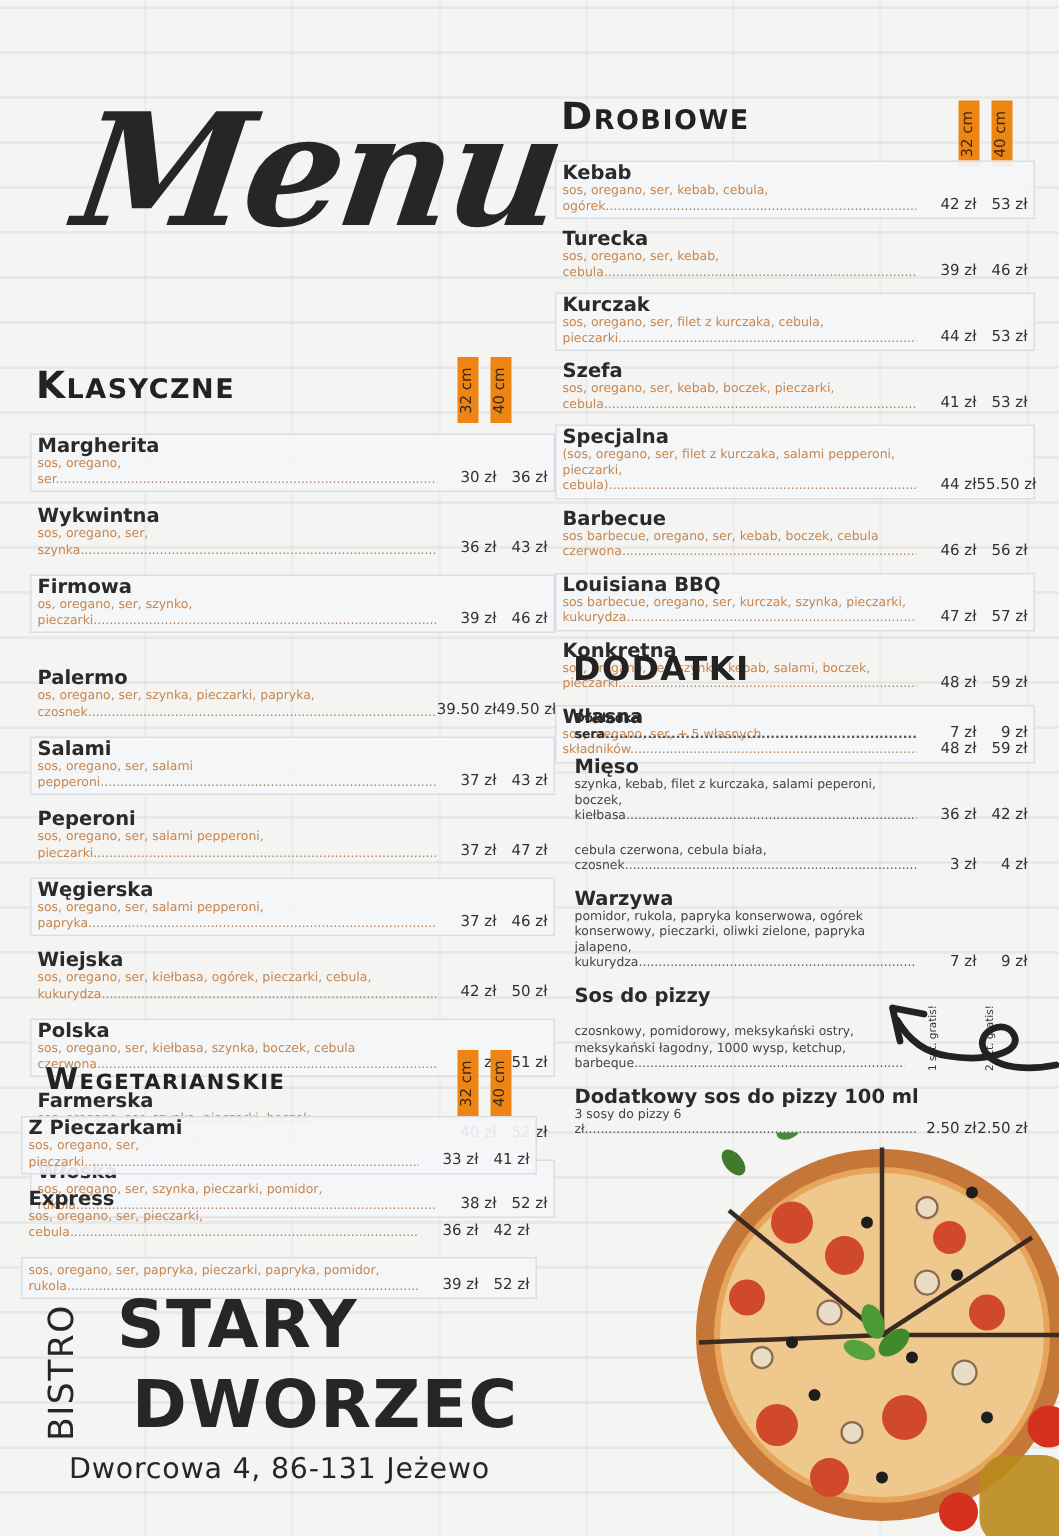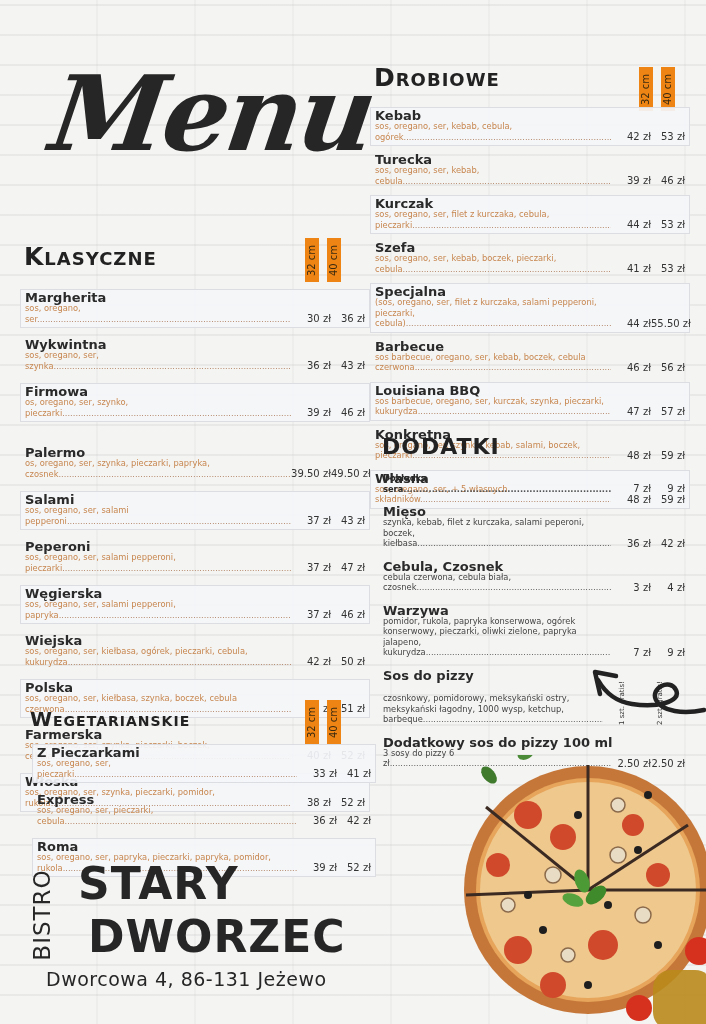--- a/index.html
+++ b/index.html
@@ -190,39 +190,38 @@
 
 <div class="abs section-title" style="left:30px; top:709px; font-size:20px;">Wegetarianskie</div>
 <div class="abs size-badges" style="left:305px; top:700px;">
   <div class="badge">
       <span>32 cm</span>
     </div>
   <div class="badge">
       <span>40 cm</span>
     </div>
 </div>
-<div class="abs list" style="left:32px; top:744px; width:344px;" id="list-wegetarianskie">
+<div class="abs list" style="left:14px; top:744px; width:344px;" id="list-wegetarianskie">
     <div class="item boxed" style="margin-bottom: 8px;">
       <div class="item-name">Z Pieczarkami</div>
       <div class="item-row">
         <div class="item-desc">sos, oregano, ser, pieczarki</div>
         <div class="price p1">33 zł</div>
         <div class="price p2">41 zł</div>
       </div>
     </div>
     <div class="item" style="margin-bottom: 8px;">
       <div class="item-name">Express</div>
       <div class="item-row">
         <div class="item-desc">sos, oregano, ser, pieczarki, cebula</div>
         <div class="price p1">36 zł</div>
         <div class="price p2">42 zł</div>
       </div>
     </div>
     <div class="item boxed" style="margin-bottom: 8px;">
-      <div class="item-name">Roma</div>
       <div class="item-row">
         <div class="item-desc">sos, oregano, ser, papryka, pieczarki, papryka, pomidor, rukola</div>
         <div class="price p1">39 zł</div>
         <div class="price p2">52 zł</div>
       </div>
     </div>
   </div>
 
 <div class="abs section-title" style="left:374px; top:65px;">Drobiowe</div>
 <div class="abs size-badges" style="left:639px; top:67px;">
@@ -319,21 +318,20 @@
     </div>
     <div class="item" style="margin-bottom: 5px;">
       <div class="item-name">Mięso</div>
       <div class="item-row">
         <div class="item-desc dark">szynka, kebab, filet z kurczaka, salami peperoni, boczek, kiełbasa</div>
         <div class="price p1">36 zł</div>
         <div class="price p2">42 zł</div>
       </div>
     </div>
     <div class="item" style="margin-bottom: 5px;">
-      <div class="item-name">Cebula, Czosnek</div>
       <div class="item-row">
         <div class="item-desc dark">cebula czerwona, cebula biała, czosnek</div>
         <div class="price p1">3 zł</div>
         <div class="price p2">4 zł</div>
       </div>
     </div>
     <div class="item" style="margin-bottom: 5px;">
       <div class="item-name">Warzywa</div>
       <div class="item-row">
         <div class="item-desc dark">pomidor, rukola, papryka konserwowa, ogórek konserwowy, pieczarki, oliwki zielone, papryka jalapeno, kukurydza</div>

